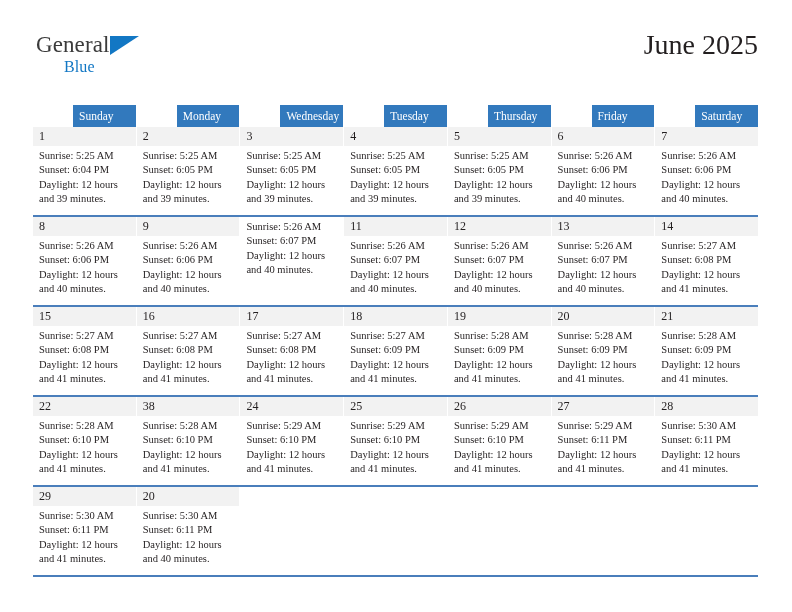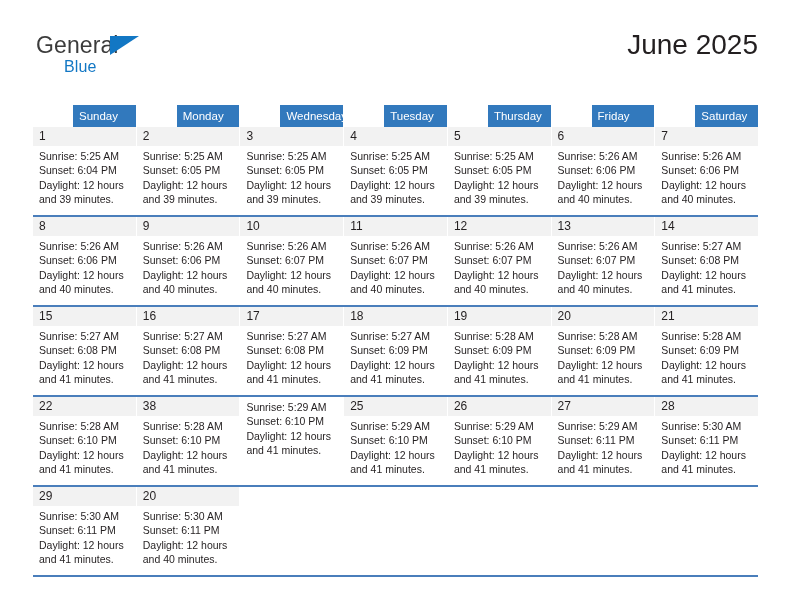--- a/index.html
+++ b/index.html
@@ -12,20 +12,21 @@
     background: #ffffff;
     font-family: "Liberation Sans", sans-serif;
     color: #231f20;
     overflow: hidden;
   }
   .page {
     position: relative;
     width: 792px;
     height: 612px;
     box-sizing: border-box;
+    font-family: Liberation Serif, serif;
   }
 
   
   .header {
     position: absolute;
     left: 33px;
     top: 28px;
     right: 34px;
     height: 68px;
   }
@@ -259,21 +260,20 @@
           </div>
           <div class="day-cell">
             <div class="day-num">9</div>
             <div class="day-body">
               <div class="day-line">Sunrise: 5:26 AM</div>
               <div class="day-line">Sunset: 6:06 PM</div>
               <div class="day-line wrap">Daylight: 12 hours and 40 minutes.</div>
             </div>
           </div>
           <div class="day-cell">
-            <div class="day-num">10</div>
             <div class="day-body">
               <div class="day-line">Sunrise: 5:26 AM</div>
               <div class="day-line">Sunset: 6:07 PM</div>
               <div class="day-line wrap">Daylight: 12 hours and 40 minutes.</div>
             </div>
           </div>
           <div class="day-cell">
             <div class="day-num">11</div>
             <div class="day-body">
               <div class="day-line">Sunrise: 5:26 AM</div>
@@ -375,20 +375,21 @@
           </div>
           <div class="day-cell">
             <div class="day-num">38</div>
             <div class="day-body">
               <div class="day-line">Sunrise: 5:28 AM</div>
               <div class="day-line">Sunset: 6:10 PM</div>
               <div class="day-line wrap">Daylight: 12 hours and 41 minutes.</div>
             </div>
           </div>
           <div class="day-cell">
+            <div class="day-num">24</div>
             <div class="day-body">
               <div class="day-line">Sunrise: 5:29 AM</div>
               <div class="day-line">Sunset: 6:10 PM</div>
               <div class="day-line wrap">Daylight: 12 hours and 41 minutes.</div>
             </div>
           </div>
           <div class="day-cell">
             <div class="day-num">25</div>
             <div class="day-body">
               <div class="day-line">Sunrise: 5:29 AM</div>

